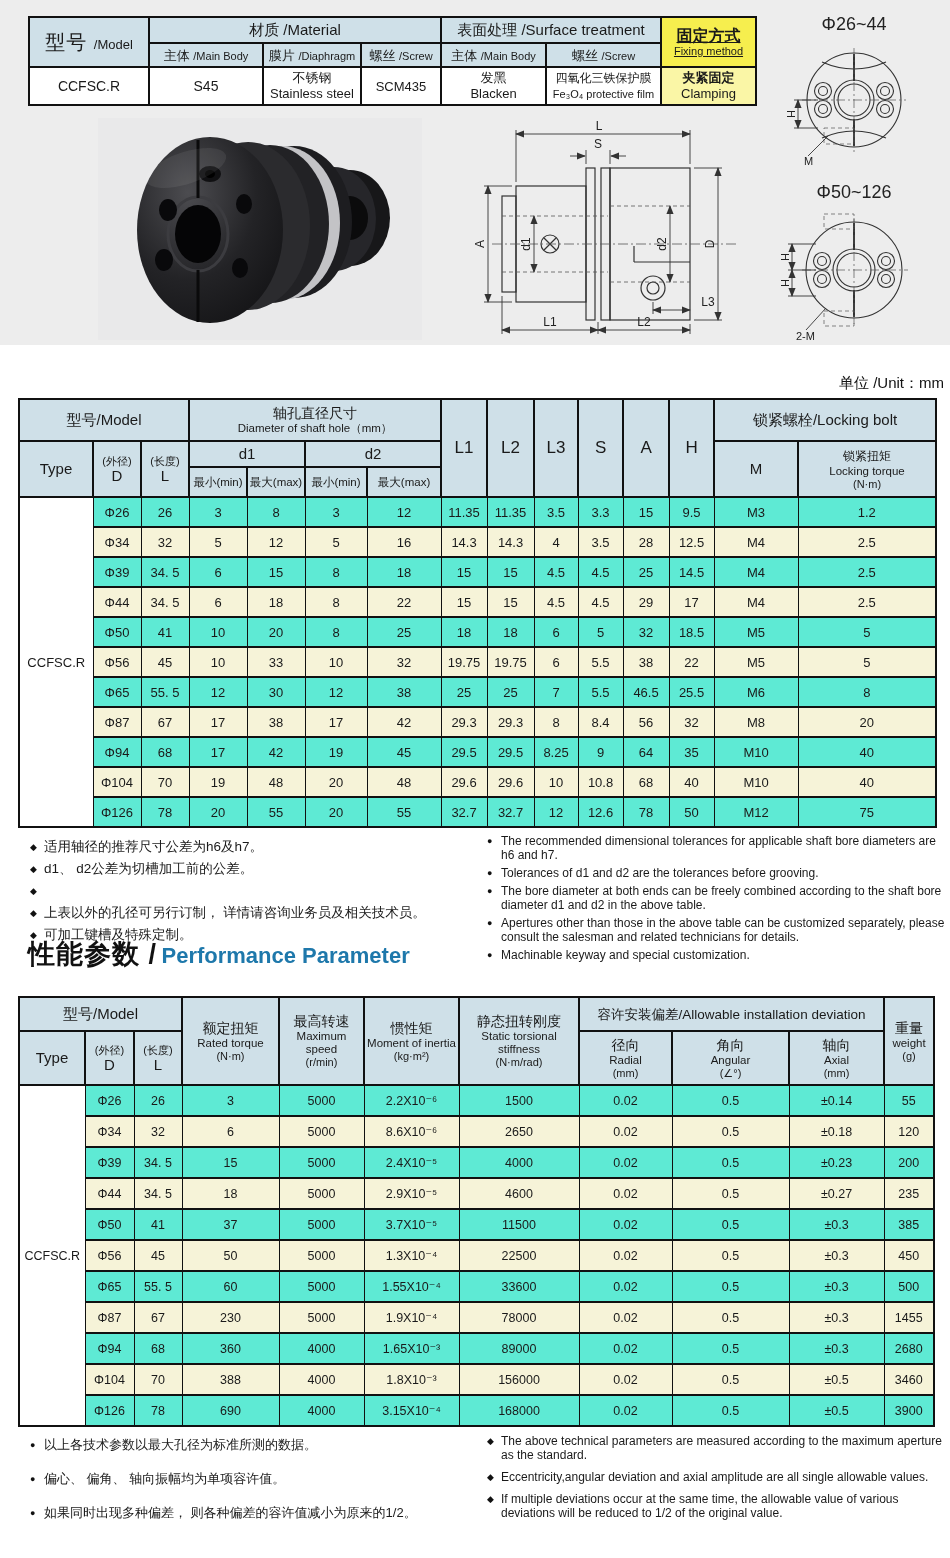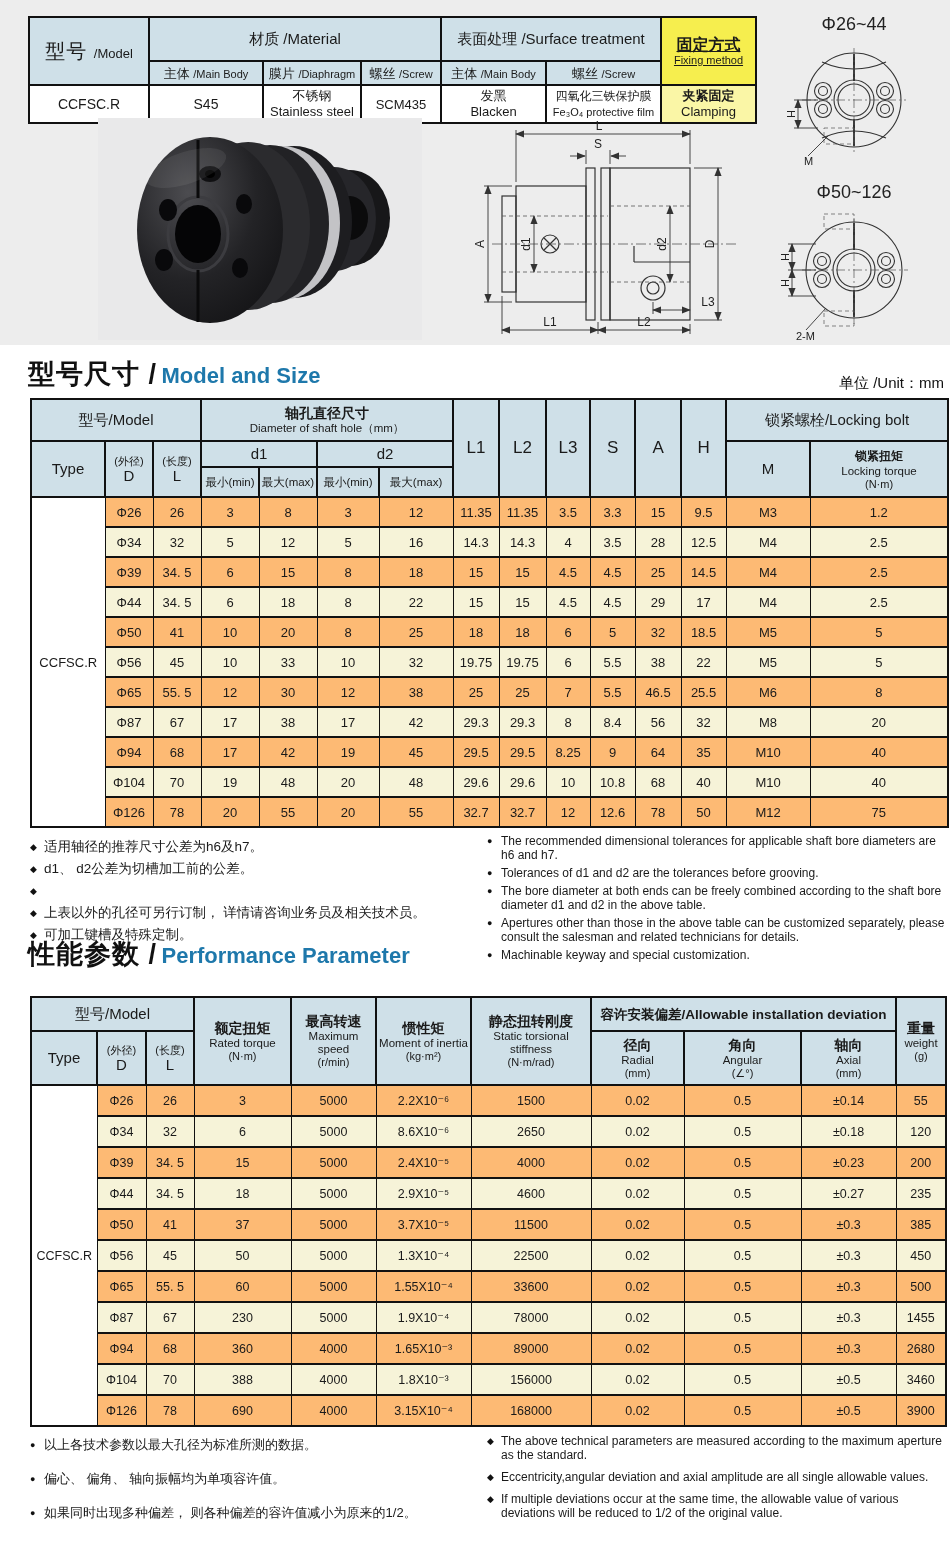--- a/index.html
+++ b/index.html
@@ -15,39 +15,39 @@
   .spec{position:absolute;left:28px;top:16px;width:727px;background:#fff;border:2px solid var(--line);}
   .spec th{background:var(--header_blue);border:2px solid var(--line);font-weight:normal;padding:1px 2px;text-align:center;}
   .spec td{border:2px solid var(--line);text-align:center;background:#fff;padding:1px 2px;}
   .spec .yellow{background:var(--fixing_yellow);text-decoration:underline;}
   .spec .lyellow{background:var(--light_yellow);}
   .zh-big{font-size:20px;letter-spacing:1px;}
   .en-mid{font-size:13px;}
   .zh-sm{font-size:13px;margin-top:12px;}
   .en-xs{font-size:11px;}
   .cell-2l{display:block;font-size:13px;line-height:16px;}
-  .spec .r1{height:44px;} .spec .r2{height:24px;} .spec .r3{height:38px;}
+  .spec .r1{height:26px;} .spec .r2{height:24px;} .spec .r3{height:38px;}
   .fix-zh{display:block;font-size:16px;font-weight:bold;line-height:18px;}
   .fix-en{display:block;font-size:11px;line-height:13px;}
   
   .sec-title{position:absolute;left:28px;white-space:nowrap;}
   .sec-title .zh{font-size:27px;font-weight:bold;color:#111;letter-spacing:1px;}
   .sec-title .en{font-size:22px;color:var(--title_blue);font-weight:bold;}
   .unit-label{position:absolute;right:6px;font-size:15px;color:#111;}
   
-  .data-table{position:absolute;left:30px;width:915px;border:2px solid var(--line);background:#fdba74;padding-left:29px;}
+  .data-table{position:absolute;left:18px;width:915px;border:2px solid var(--line);background:#5eead4;padding-left:29px;}
   .data-table th{background:var(--header_blue);border:2px solid var(--line);font-weight:normal;padding:0 1px;text-align:center;}
   .data-table td{border-left:1px solid var(--line);border-right:1px solid var(--line);
                  border-top:2px solid var(--line);border-bottom:2px solid var(--line);
                  text-align:center;padding:0 1px;}
   .size-table tbody td{font-size:13px;}
   .perf-table tbody td{font-size:12.5px;}
   tbody tr.alt td{background:var(--zebra_yellow);}
   td.type-cell{background:#fff !important;font-size:13.5px;}
-  .h-zh{display:block;font-size:14px;line-height:17px;font-weight:bold;}
+  .h-zh{display:block;font-size:14px;line-height:17px;}
   .h-en{display:block;font-size:11.5px;line-height:13px;}
   .h-unit{display:block;font-size:11px;line-height:13px;}
   .h-big{font-size:17px;}
   .h-mid{font-size:15px;}
   .h-sub{display:block;font-size:11px;line-height:13px;}
   .h-sym{display:block;font-size:15px;line-height:16px;}
   .size-table tr.hr1{height:42px;} .size-table tr.hr2{height:26px;} .size-table tr.hr3{height:30px;}
   .size-table tbody tr{height:30px;}
   .perf-table tr.hr1{height:34px;} .perf-table tr.hr2{height:54px;}
   .perf-table tbody tr{height:31px;}
@@ -280,24 +280,20 @@
           <line x1="30" y1="90" x2="30" y2="116" marker-start="url(#as)" marker-end="url(#ae)"></line>
           <line x1="64" y1="128" x2="44" y2="150"></line>
         </g>
         <text class="draw-text" transform="rotate(-90 23 77)" x="23" y="81" text-anchor="middle" font-size="11">H</text>
         <text class="draw-text" transform="rotate(-90 23 103)" x="23" y="107" text-anchor="middle" font-size="11">H</text>
         <text class="draw-text" x="34" y="160" font-size="11">2-M</text>
       </g>
     </svg>
   </div>
 
-  <div class="sec-title" style="top:356px">
-    <span class="zh">型号尺寸 /</span>
-    <span class="en">Model and Size</span>
-  </div>
   <div class="unit-label" style="top:374px">单位 /Unit：mm</div>
 
   <table class="data-table size-table" style="top:398px">
     <colgroup>
         <col style="width:74px">
         <col style="width:48px">
         <col style="width:48px">
         <col style="width:58px">
         <col style="width:58px">
         <col style="width:62px">

